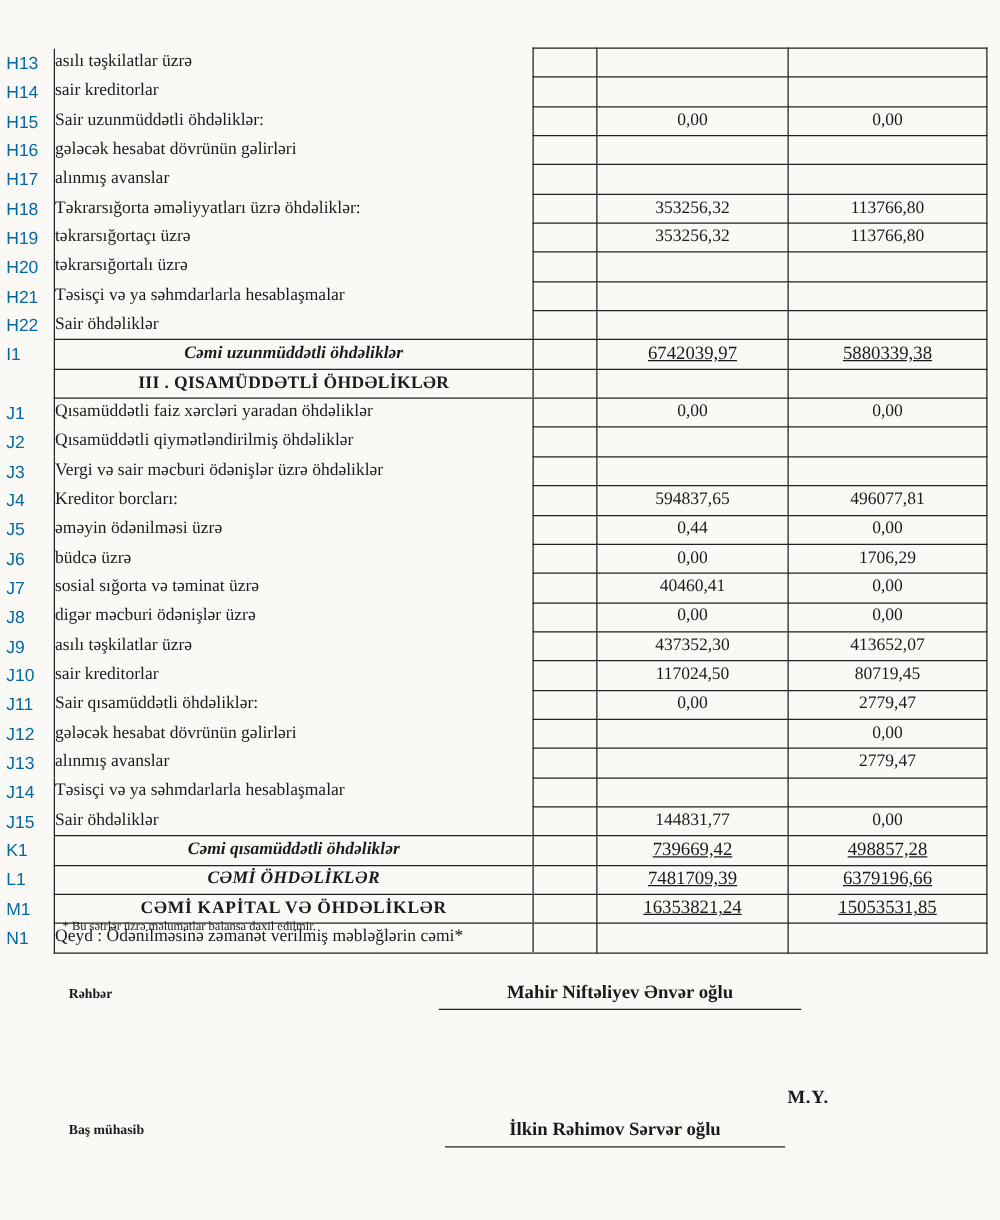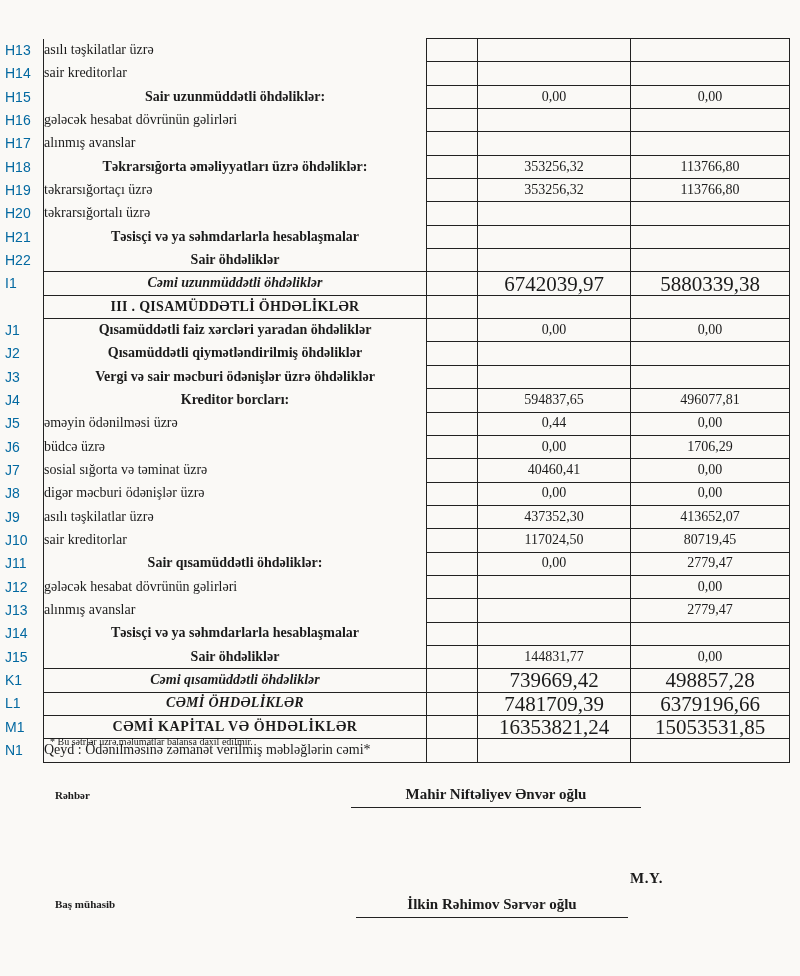--- a/index.html
+++ b/index.html
@@ -54,24 +54,24 @@
     text-align: center;
     font-size: 13.5px;
   }
   td.cell-val.v1 { width: 152px; }
   td.cell-val.v2 { width: 158px; }
 
   tr.boxed .cell-desc {
     border-top: 1.4px solid #222;
     border-bottom: 1.4px solid #222;
   }
-  tr.big .cell-val { font-size: 21px; }
+  tr.big .cell-val { font-size: 15px; text-decoration: underline; }
 
   .desc-sub    { padding-left: 70px; font-weight: normal; margin-top: 11px; }
-  .desc-main   { padding-left: 6px;  font-weight: bold; text-align: center; }
+  .desc-main   { padding-left: 6px;  font-weight: normal; }
   .desc-total-italic {
     text-align: center; font-weight: bold; font-style: italic; font-size: 15px;
   }
   .desc-caps-italic {
     text-align: center; font-weight: bold; font-style: italic; font-size: 13.5px;
     letter-spacing: 0.3px;
   }
   .desc-caps {
     text-align: center; font-weight: bold; font-size: 13.5px; letter-spacing: 0.6px;
   }

